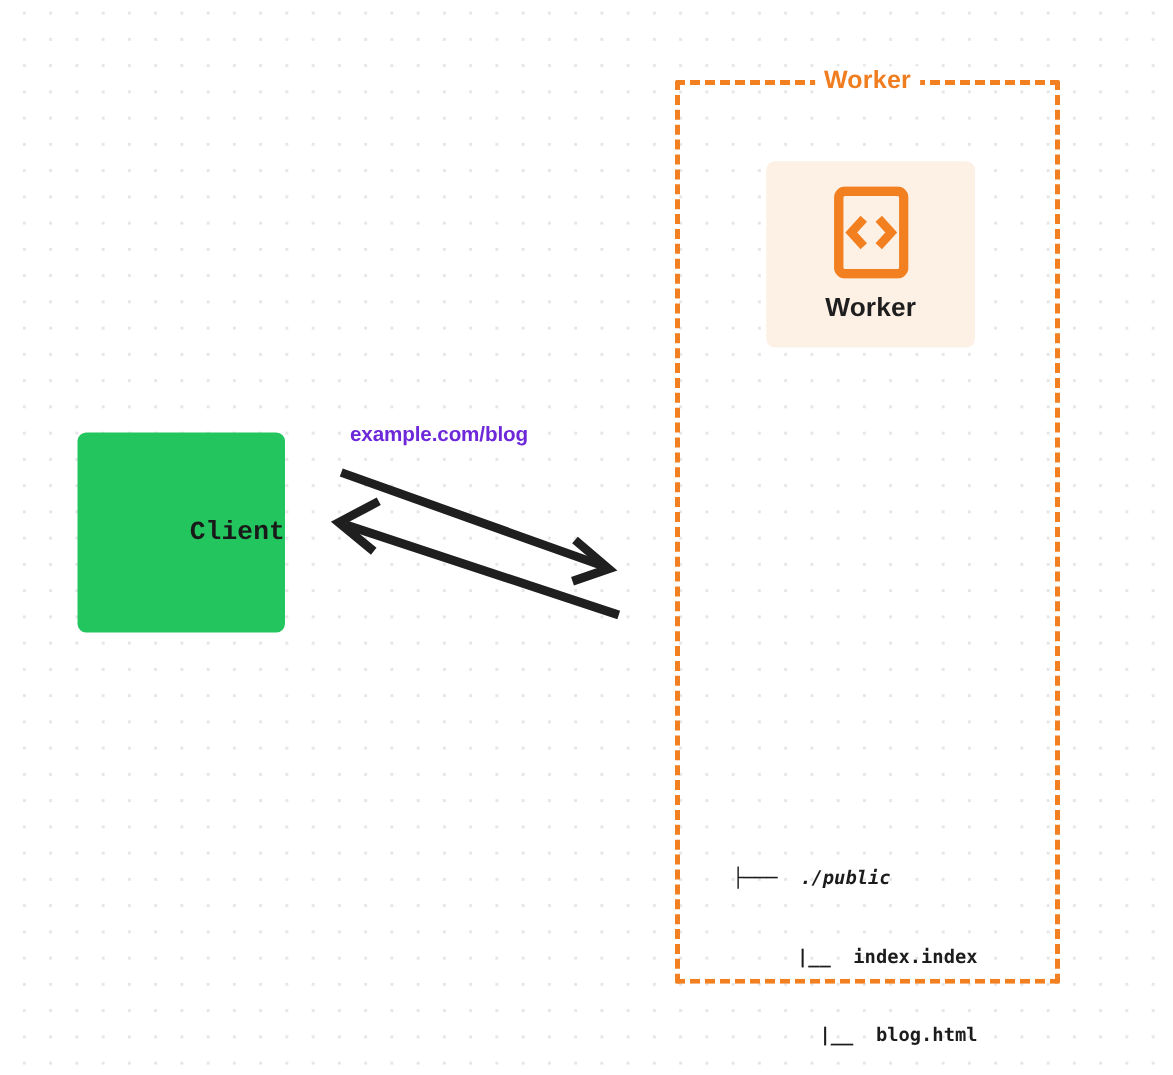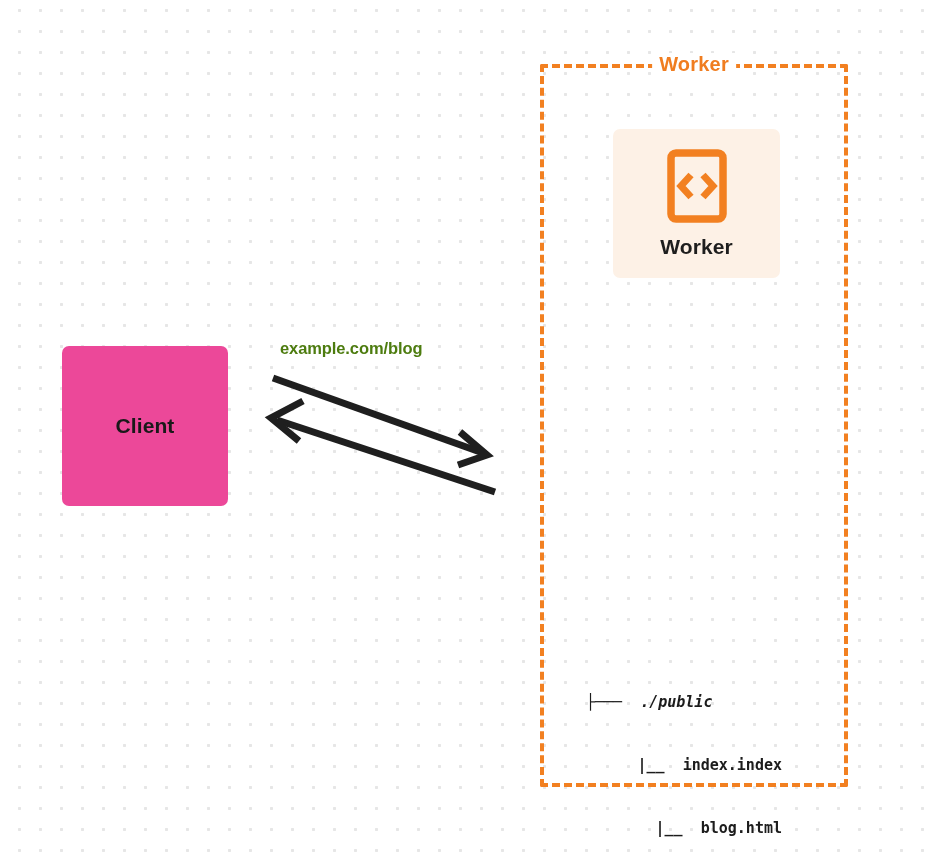--- a/index.html
+++ b/index.html
@@ -23,41 +23,42 @@
     inset: 0;
   }
 
   
   #client-node {
     position: absolute;
     left: 62px;
     top: 346px;
     width: 166px;
     height: 160px;
-    background: #ec4899;
+    background: #22c55e;
     border-radius: 7px;
     display: flex;
     align-items: center;
-    justify-content: center;
+    justify-content: flex-end;
+    font-family: Liberation Mono, monospace;
   }
   #client-node .node-label {
     font-size: 21px;
     font-weight: bold;
     color: #191919;
     letter-spacing: .1px;
   }
 
   
   #edge-label {
     position: absolute;
     left: 280px;
     top: 339px;
     font-size: 16.5px;
     font-weight: bold;
-    color: #4d7c0f;
+    color: #6d28d9;
     letter-spacing: -0.1px;
     white-space: nowrap;
   }
 
   
   #arrows-svg {
     position: absolute;
     left: 255px;
     top: 365px;
     width: 260px;

